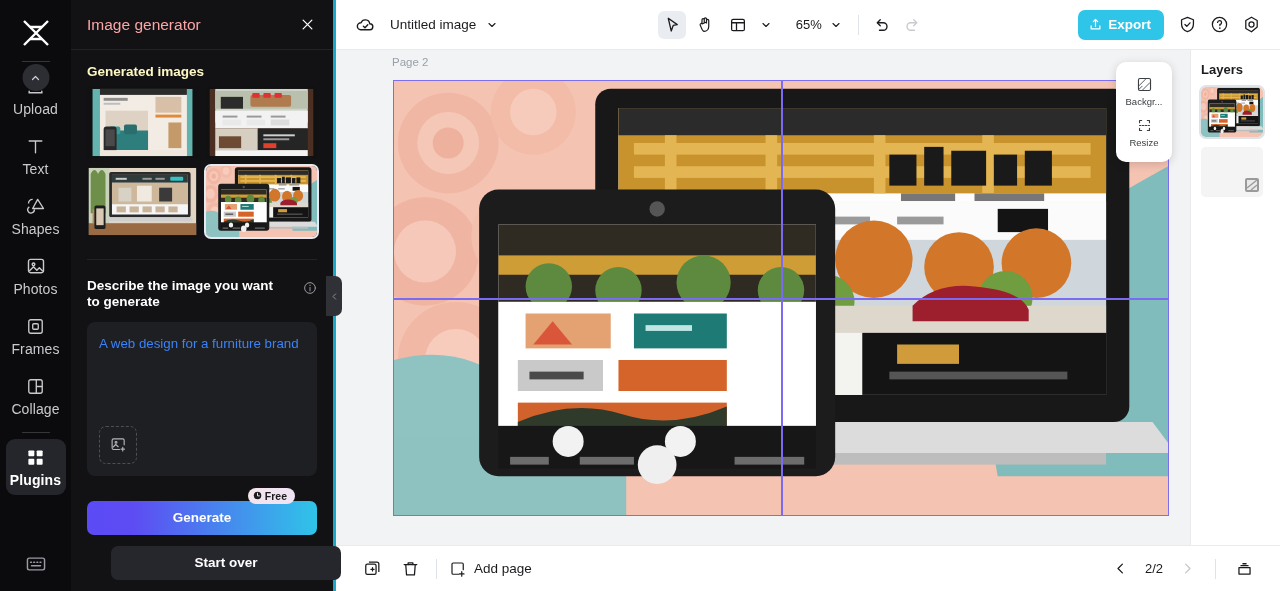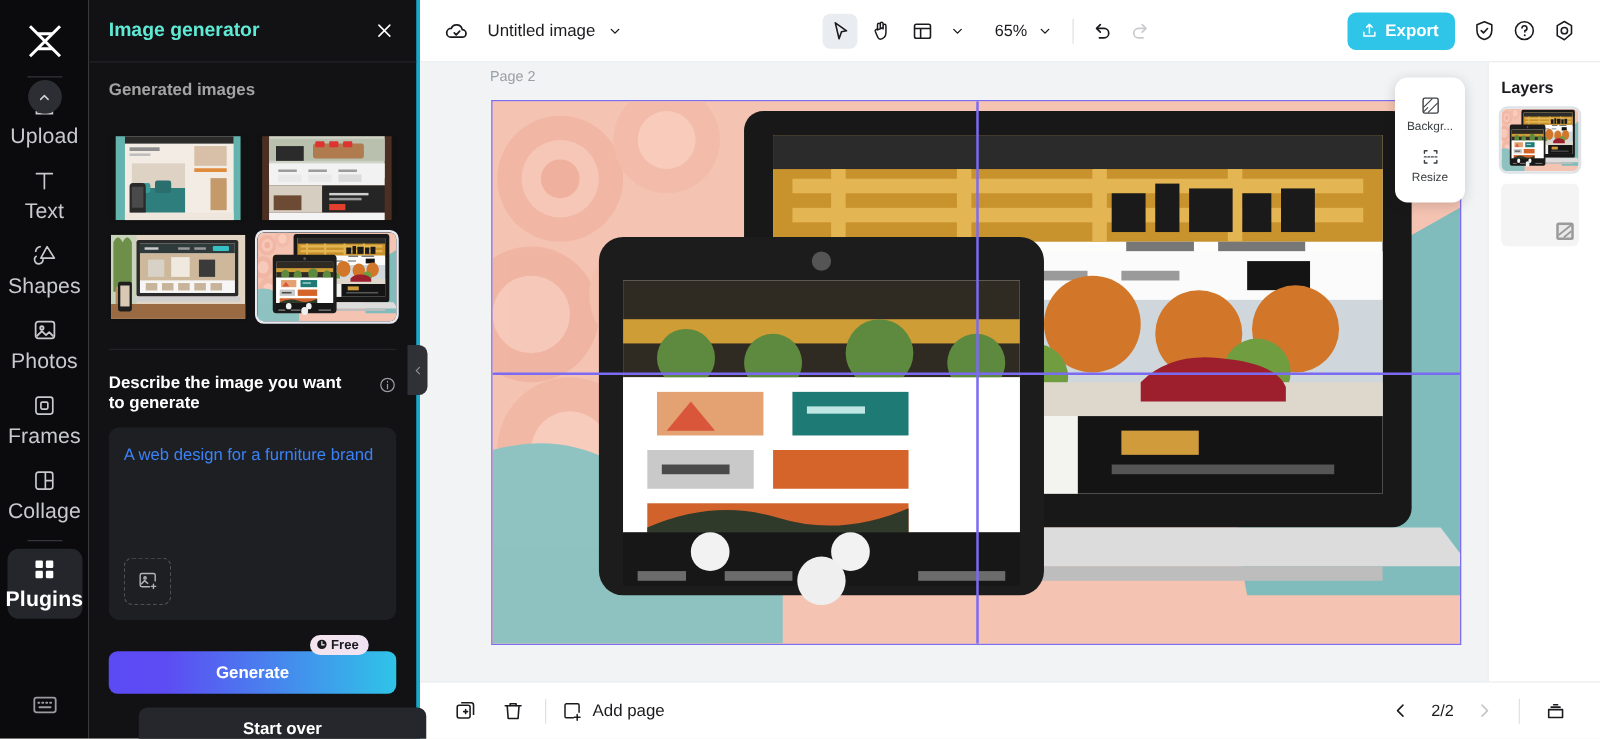--- a/index.html
+++ b/index.html
@@ -21,21 +21,21 @@
     overflow: hidden;
   }
   .rail-logo { margin-top: 13px; width: 44px; height: 40px; display:flex; align-items:center; justify-content:center; }
   .rail-sep { width: 28px; height: 1px; background: #35353a; margin: 8px 0 2px; }
   .rail-item {
     width: 60px; height: 56px; margin-top: 4px;
     display: flex; flex-direction: column; align-items: center; justify-content: center;
     gap: 4px; border-radius: 9px; cursor: pointer;
   }
   .rail-item .ricon { width: 22px; height: 22px; display:flex; align-items:center; justify-content:center; }
-  .rail-item .rlabel { font-size: 17px; color: #c9cace; letter-spacing: .1px; }
+  .rail-item .rlabel { font-size: 14px; color: #c9cace; letter-spacing: .1px; }
   .rail-item.active { background: #24262b; }
   .rail-item.active .rlabel { color: #fff; font-weight: 700; }
   .rail-scrollup {
     position: absolute; top: 64px; left: 50%; transform: translateX(-50%);
     width: 27px; height: 27px; border-radius: 50%;
     background: #2c2e33; display: flex; align-items: center; justify-content: center;
     z-index: 5; cursor: pointer;
   }
   .rail-bottom { position: absolute; bottom: 14px; left: 50%; transform: translateX(-50%); width:30px; height:26px; display:flex; align-items:center; justify-content:center; cursor:pointer;}
 
@@ -43,25 +43,25 @@
   .panel {
     width: 265px; flex: 0 0 265px; height: 591px;
     background: #121215; position: relative;
     border-right: 3px solid #1aa8c8;
   }
   .panel-head {
     height: 50px; display: flex; align-items: center; justify-content: space-between;
     padding: 0 16px 0 16px;
     border-bottom: 1px solid #232327;
   }
-  .panel-title { font-size: 15.5px; color: #5eead4; font-weight: 700; }
+  .panel-title { font-size: 15.5px; color: #fca5a5; font-weight: 400; }
   .panel-close { width: 20px; height: 20px; cursor: pointer; display:flex;align-items:center;justify-content:center; }
 
   .panel-body { padding: 14px 16px 0 16px; }
-  .section-title { color: #a3a3a3; font-size: 13.5px; font-weight: 700; margin-bottom: 28px; }
+  .section-title { color: #fef9c3; font-size: 13.5px; font-weight: 700; margin-bottom: 8px; }
 
   .thumb-grid { display: grid; grid-template-columns: 1fr 1fr; gap: 8px; }
   .thumb {
     height: 71px; border-radius: 4px; overflow: hidden; position: relative;
     cursor: pointer; background:#111;
   }
   .thumb.selected { outline: 2px solid #e6e9ef; outline-offset: 0px; border-radius: 5px; }
   .thumb svg { display: block; width: 100%; height: 100%; }
 
   .divider { height: 1px; background: #232327; margin: 22px 0 0 0; }

